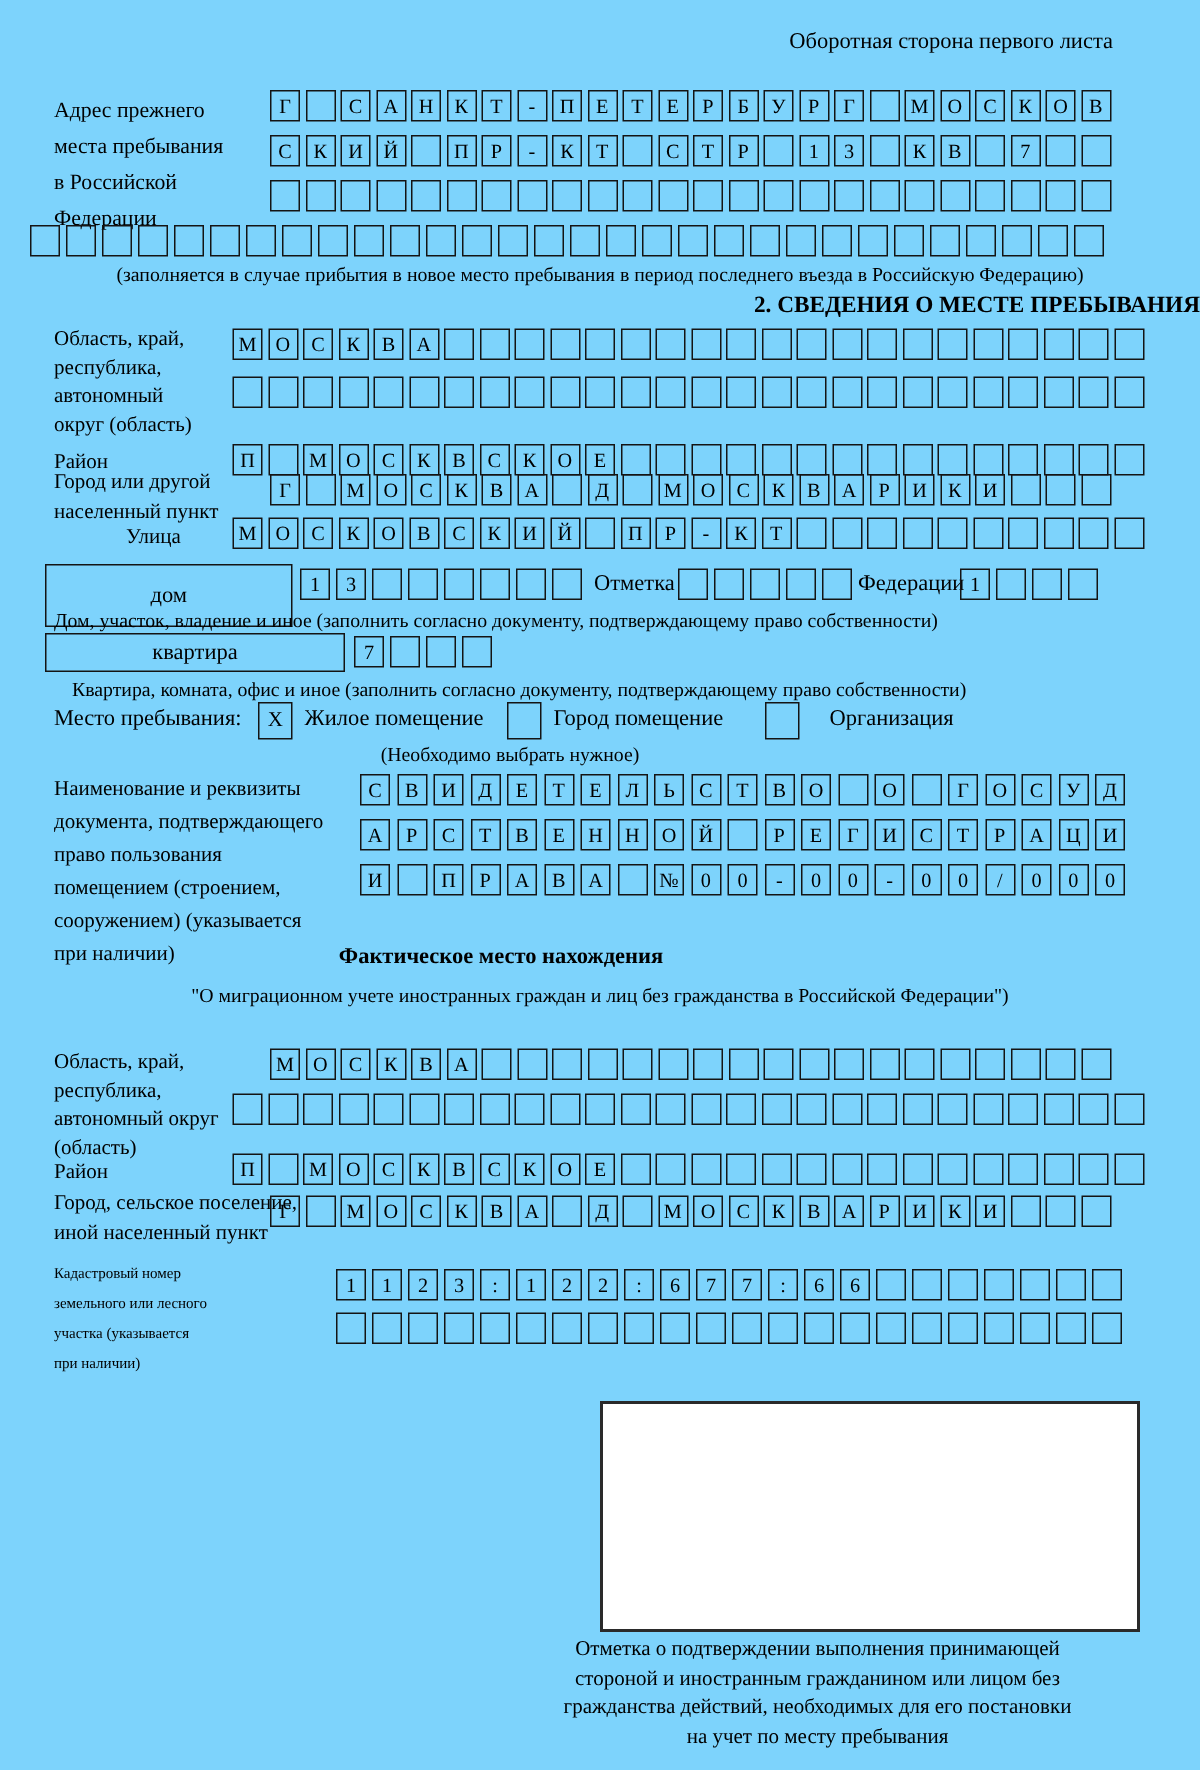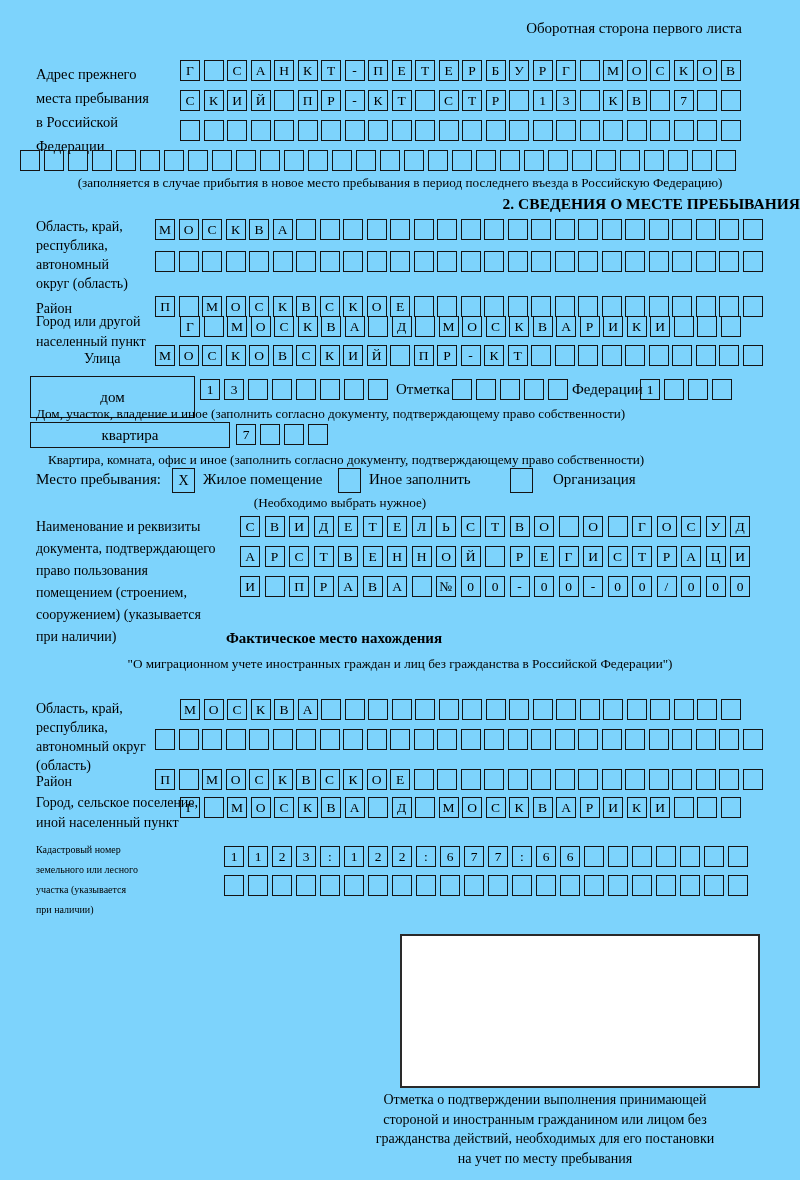--- a/index.html
+++ b/index.html
@@ -338,21 +338,21 @@
       <span class="cell"></span>
       <span class="cell"></span>
       <span class="cell"></span>
     </div>
   <div class="abs small" style="left:36px;top:452px;margin-left:12px;">Квартира, комната, офис и иное (заполнить согласно документу, подтверждающему право собственности)</div>
 
   <div class="abs opt" style="left:36px;top:471px;">Место пребывания:</div>
   <div class="checkbox" style="left:172px;top:468px;">X</div>
   <div class="abs opt" style="left:203px;top:471px;">Жилое помещение</div>
   <div class="checkbox" style="left:338px;top:468px;"></div>
-  <div class="abs opt" style="left:369px;top:471px;">Иное заполнить</div>
+  <div class="abs opt" style="left:369px;top:471px;">Город помещение</div>
   <div class="checkbox" style="left:510px;top:468px;"></div>
   <div class="abs opt" style="left:553px;top:471px;">Организация</div>
   <div class="abs small center" style="left:160px;top:495px;width:360px;">(Необходимо выбрать нужное)</div>
 
   <div class="abs lbl" style="left:36px;top:516px;width:205px;line-height:22px;font-size:14px;">
     <div>Наименование и реквизиты</div>
     <div>документа, подтверждающего</div>
     <div>право пользования</div>
     <div>помещением (строением,</div>
     <div>сооружением) (указывается</div>

